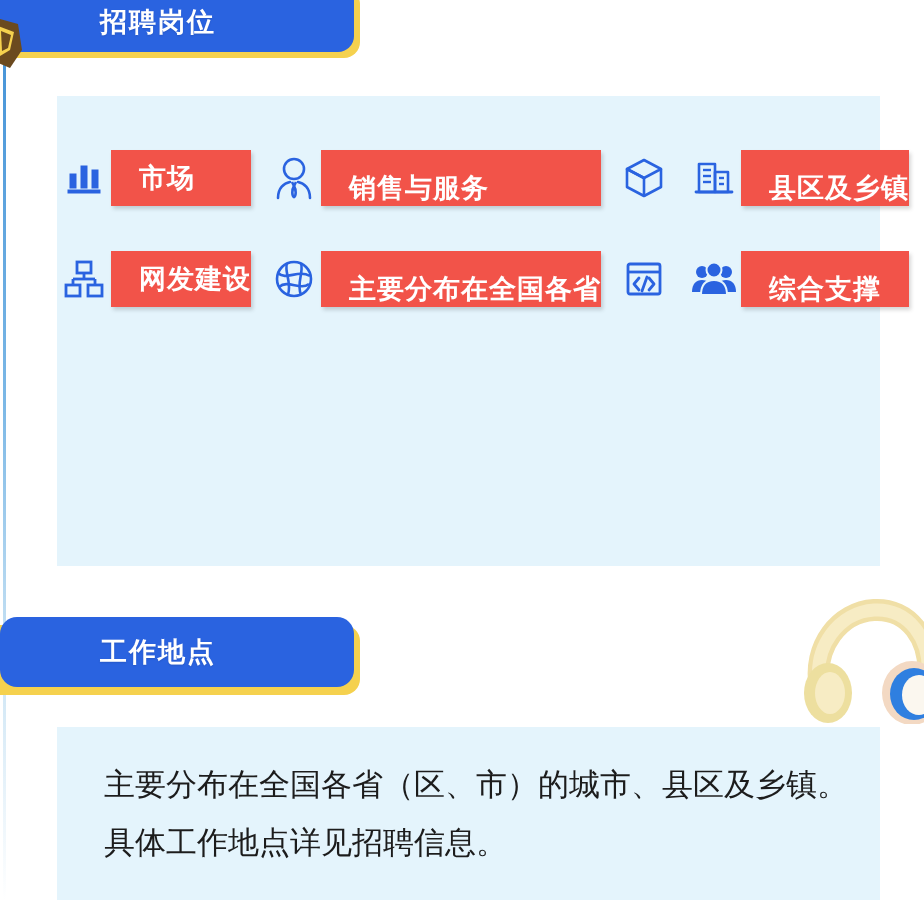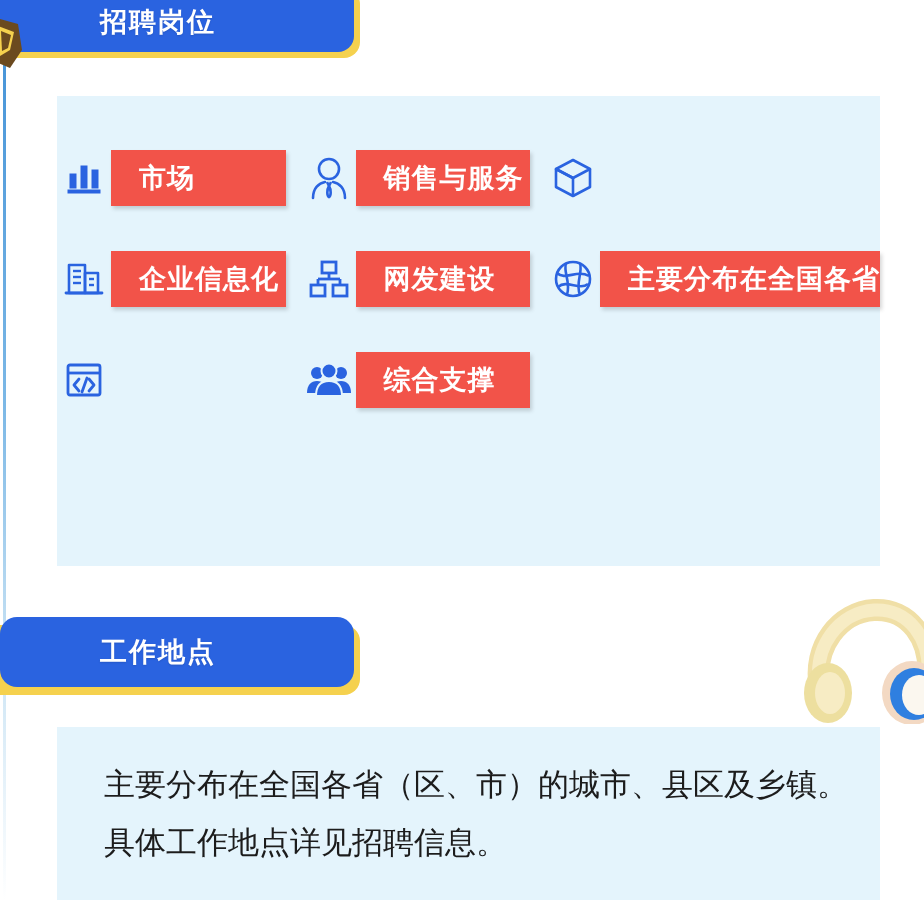--- a/index.html
+++ b/index.html
@@ -68,21 +68,21 @@
     background:#e4f4fc;
   }
   #panel-jobs{left:57px;top:96px;width:823px;height:470px;}
   #panel-location{left:57px;top:727px;width:823px;height:173px;}
 
   
   .job-grid{
     position:absolute;left:57px;top:150px;
     width:823px;
     display:grid;
-    grid-template-columns:1fr 1fr 1fr;
+    grid-template-columns:1fr 1fr 1fr 1fr;
     grid-auto-rows:101px;
     column-gap:16px;
   }
   .job-cell{
     display:flex;align-items:flex-start;
     height:56px;
   }
   .job-icon{
     width:54px;height:56px;
     display:flex;align-items:center;justify-content:center;
@@ -102,21 +102,21 @@
   .job-pill-label{
     color:#ffffff;
     font-size:27px;
     font-weight:bold;
     letter-spacing:1px;
     white-space:nowrap;
   }
 
   
   .col-left .job-pill{max-width:316px;}
-  .col-right .job-pill{max-width:352px;}
+  .col-right .job-pill{max-width:352px;align-items:flex-end;}
 
   
   .location-text{
     position:absolute;left:104px;top:756px;
     width:760px;
     color:#1c1c1c;
     font-size:31px;
     line-height:58px;
     letter-spacing:0px;
   }
@@ -196,21 +196,21 @@
           <rect x="22" y="15" width="13" height="20"></rect>
           <line x1="10" y1="13" x2="18" y2="13" stroke-width="2.4"></line>
           <line x1="10" y1="19" x2="18" y2="19" stroke-width="2.4"></line>
           <line x1="10" y1="25" x2="18" y2="25" stroke-width="2.4"></line>
           <line x1="26" y1="21" x2="31" y2="21" stroke-width="2.4"></line>
           <line x1="26" y1="27" x2="31" y2="27" stroke-width="2.4"></line>
           <line x1="3" y1="35" x2="39" y2="35" stroke-width="2.8" stroke-linecap="round"></line>
         </svg>
       </span>
       <span class="job-pill">
-        <span class="job-pill-label">企业信息化</span>
+        <span class="job-pill-label">县区及乡镇</span>
       </span>
     </div>
 
     <div class="job-cell col-left">
       <span class="job-icon">
         <svg width="42" height="42" viewBox="0 0 42 42" fill="none" stroke="#2a63e0" stroke-width="2.8">
           <rect x="14" y="4" width="14" height="11"></rect>
           <rect x="3" y="27" width="14" height="11"></rect>
           <rect x="25" y="27" width="14" height="11"></rect>
           <line x1="21" y1="15" x2="21" y2="21"></line>

